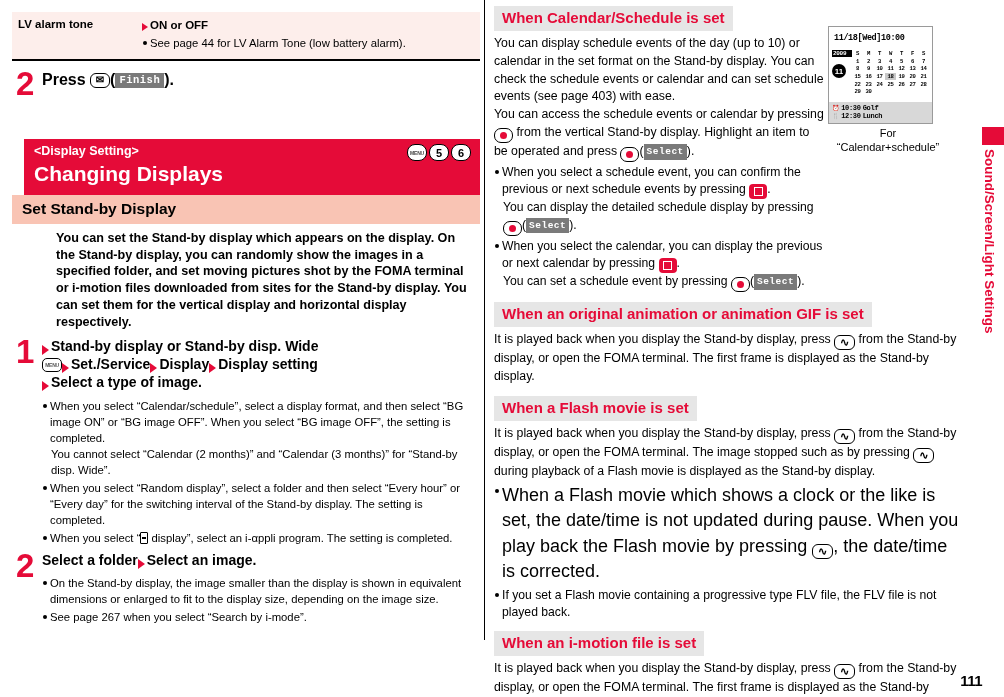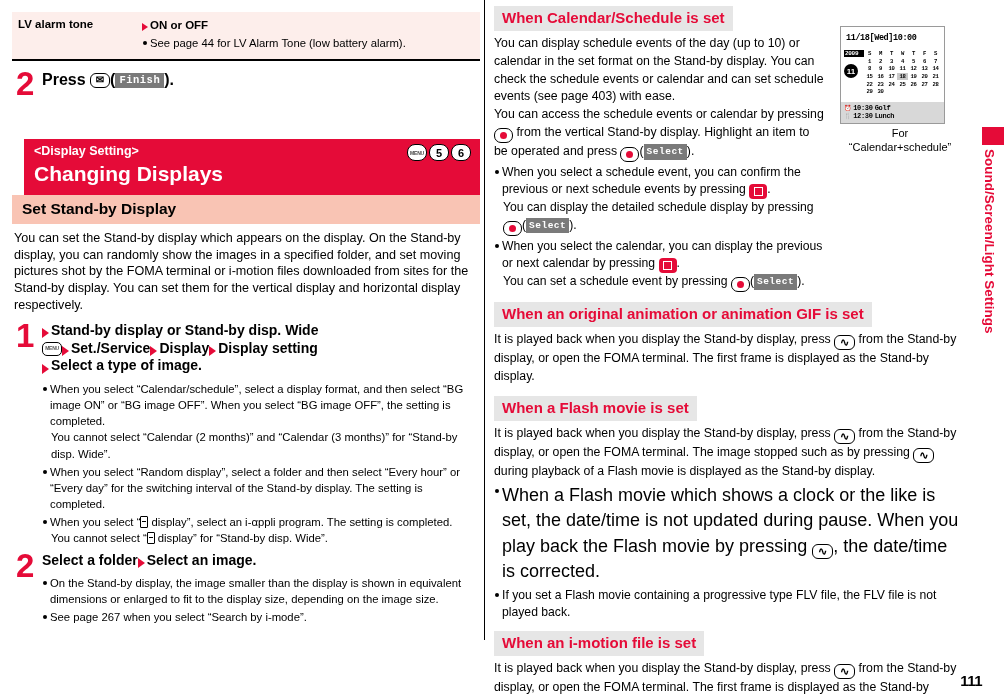--- a/index.html
+++ b/index.html
@@ -50,21 +50,21 @@
   .note-cont { font-size:11.3px; line-height:1.42; padding-left:9px; }
 
   
   .red-band { background:#e50b38; color:#fff; padding:6px 10px 9px 10px; position:relative; }
   .red-band .sub { font-size:12.5px; font-weight:bold; line-height:1.1; }
   .red-band .main { font-size:21px; font-weight:bold; line-height:1.15; margin-top:3px; }
   .menu-keys { position:absolute; right:9px; top:5px; display:flex; gap:2px; align-items:center; }
 
   .pink-band { background:#f9c4b4; padding:5px 10px 6px 10px; font-size:15.5px; font-weight:bold; }
 
-  .intro { font-size:12.6px; font-weight:normal; line-height:1.33; padding:6px 6px 0 2px; }
+  .intro { font-size:12.6px; font-weight:bold; line-height:1.33; padding:6px 6px 0 2px;margin-left:42px; }
 
   
   .gray-head {
     background:#e6e6e6; color:#e50b38; font-size:15px; font-weight:bold;
     padding:3px 8px 4px 8px; display:inline-block; line-height:1.2;
   }
   .rc-body { font-size:12.3px; line-height:1.45; margin-top:4px; }
   .rc-body p { margin-bottom:0px; }
 
   
@@ -120,21 +120,21 @@
 
   
   .iappli {
     display:inline-flex; align-items:center; justify-content:center;
     width:8px;height:12px;border:1.2px solid #000;border-radius:1px;
     font-size:5px; vertical-align:-2px; flex:none; position:relative;
   }
   .iappli::after { content:""; position:absolute; width:4px;height:1.2px;background:#000; top:4px; }
 
   
-  .figure { position:absolute; right:44px; top:26px; width:120px; }
+  .figure { position:absolute; right:56px; top:26px; width:120px; }
   .phone-shot { width:105px; border:1px solid #9a9a9a; background:#fff; padding:0; }
   .ps-time {
     font-family:"Liberation Mono", monospace;
     font-size:8.5px; font-weight:bold; padding:6px 0 0 5px; letter-spacing:-0.4px;
   }
   .ps-cal { padding:7px 3px 2px 3px; display:flex; align-items:flex-start; }
   .ps-monthcol { width:20px; flex:none; }
   .ps-year {
     background:#000;color:#fff;font-family:"Liberation Mono",monospace;
     font-size:6px; font-weight:bold; padding:0 1px; letter-spacing:-0.3px;
@@ -255,21 +255,20 @@
 
         <div class="note">
           <span class="dot"></span>
           <span class="note-txt">When you select “Random display”, select a folder and then select “Every hour” or “Every day” for the switching interval of the Stand-by display. The setting is completed.</span>
         </div>
 
         <div class="note">
           <span class="dot"></span>
           <span class="note-txt"><span>When you select “</span><span class="iappli"></span> <span>display”, select an i-αppli program. The setting is completed.</span></span>
         </div>
-        <div class="note-cont"><span>You cannot select “</span><span class="iappli"></span> <span>display” for “Stand-by disp. Wide”.</span></div>
       </div>
     </div>
 
     <div class="step" style="padding-left:4px; margin-top:6px;">
       <div class="step-num">2</div>
       <div class="step-body">
         <div class="step-title">
           <span>Select a folder</span>
           <span class="tri"></span>
           <span>Select an image.</span>

